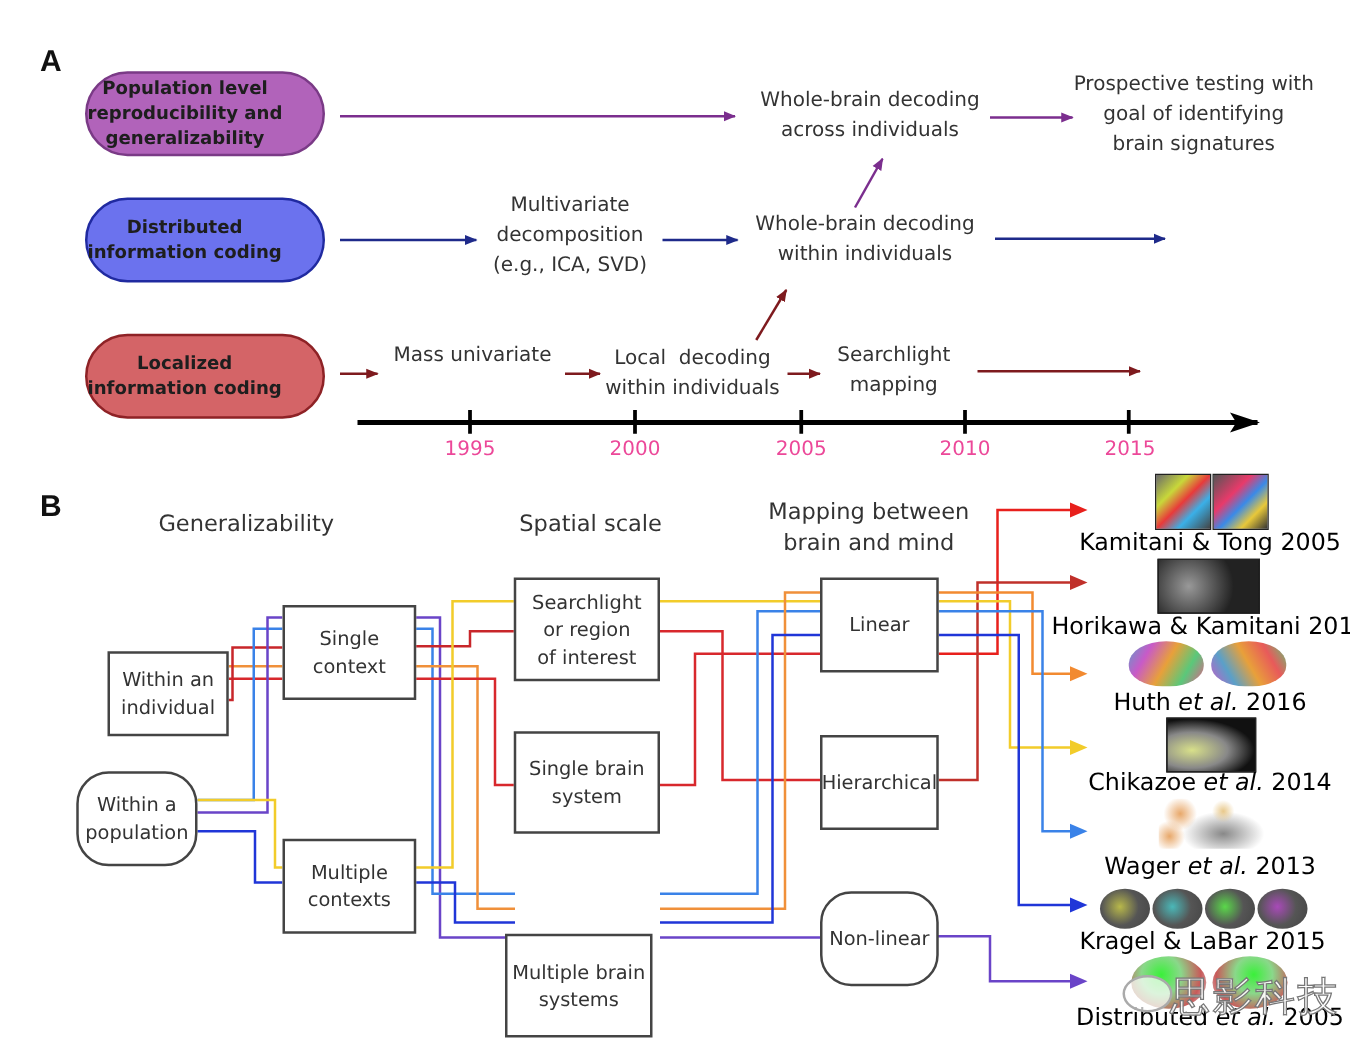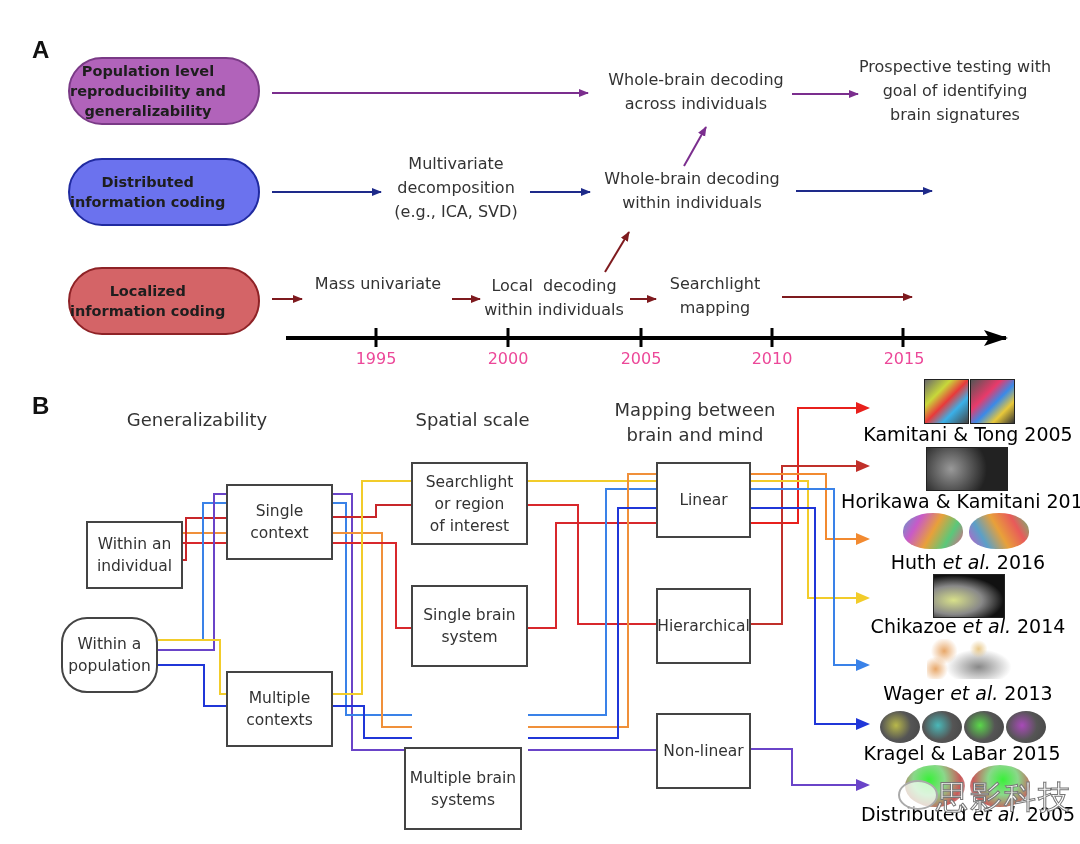--- a/index.html
+++ b/index.html
@@ -224,21 +224,21 @@
       <div>Multiple brain</div>
       <div>systems</div>
     </div>
 </div>
 <div class="box" style="left:656px; top:462px; width:95px; height:76px;">
   <div>Linear</div>
 </div>
 <div class="box" style="left:656px; top:588px; width:95px; height:76px;">
   <div>Hierarchical</div>
 </div>
-<div class="box" style="left:656px; top:713px; width:95px; height:76px;">
+<div class="box" style="left:656px; top:713px; width:95px; height:76px;border-radius:25px;">
   <div>Non-linear</div>
 </div>
 
 <div>
   <div class="thumb" style="left:924px; top:379px; width:43px; height:43px; background:linear-gradient(135deg,#6a6a6a 0%,#c8d83a 30%,#e83a3a 50%,#3ab0e8 70%,#444 100%);"></div>
   <div class="thumb" style="left:970px; top:379px; width:43px; height:43px; background:linear-gradient(135deg,#555 0%,#e83a6a 35%,#3a8ae8 55%,#e8c83a 75%,#333 100%);"></div>
   <div class="ref" style="left:968px; top:423px;"><span>Kamitani &amp; Tong</span> <span>2005</span></div>
 </div>
 <div>
   <div class="thumb" style="left:926px; top:447px; width:80px; height:42px; background:radial-gradient(circle at 30% 50%,#999 0%,#222 60%),#111;"></div>

